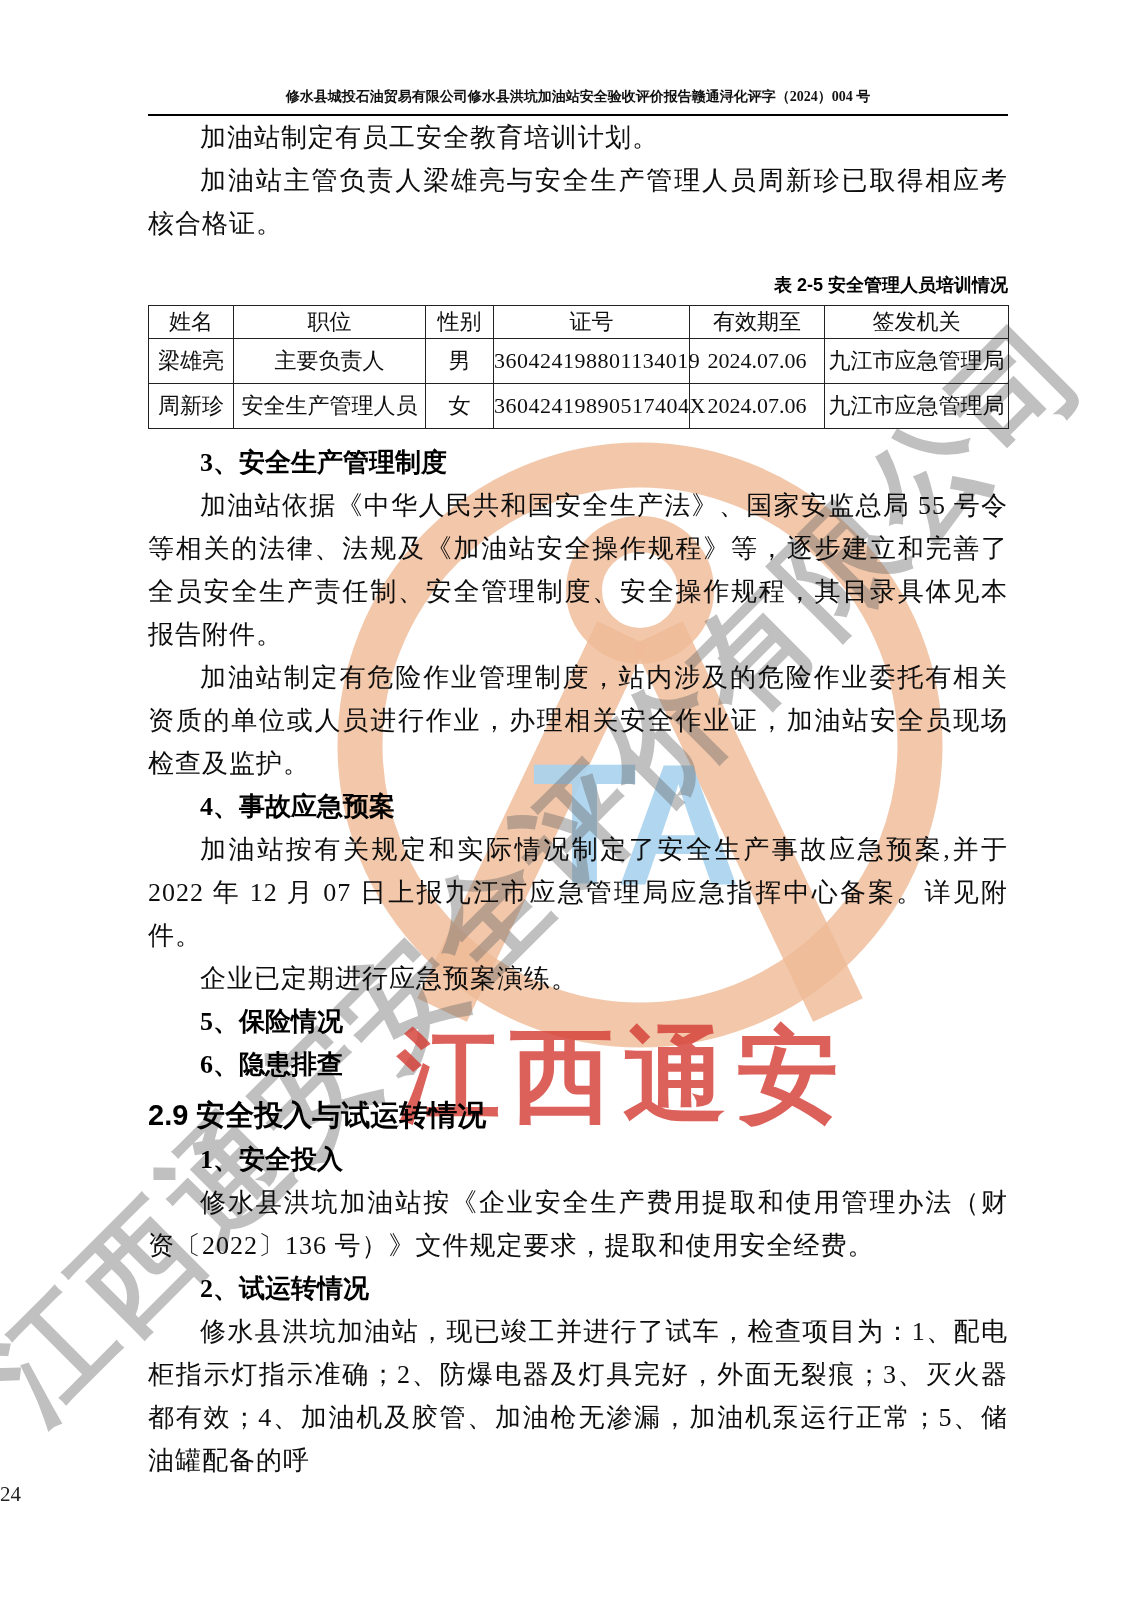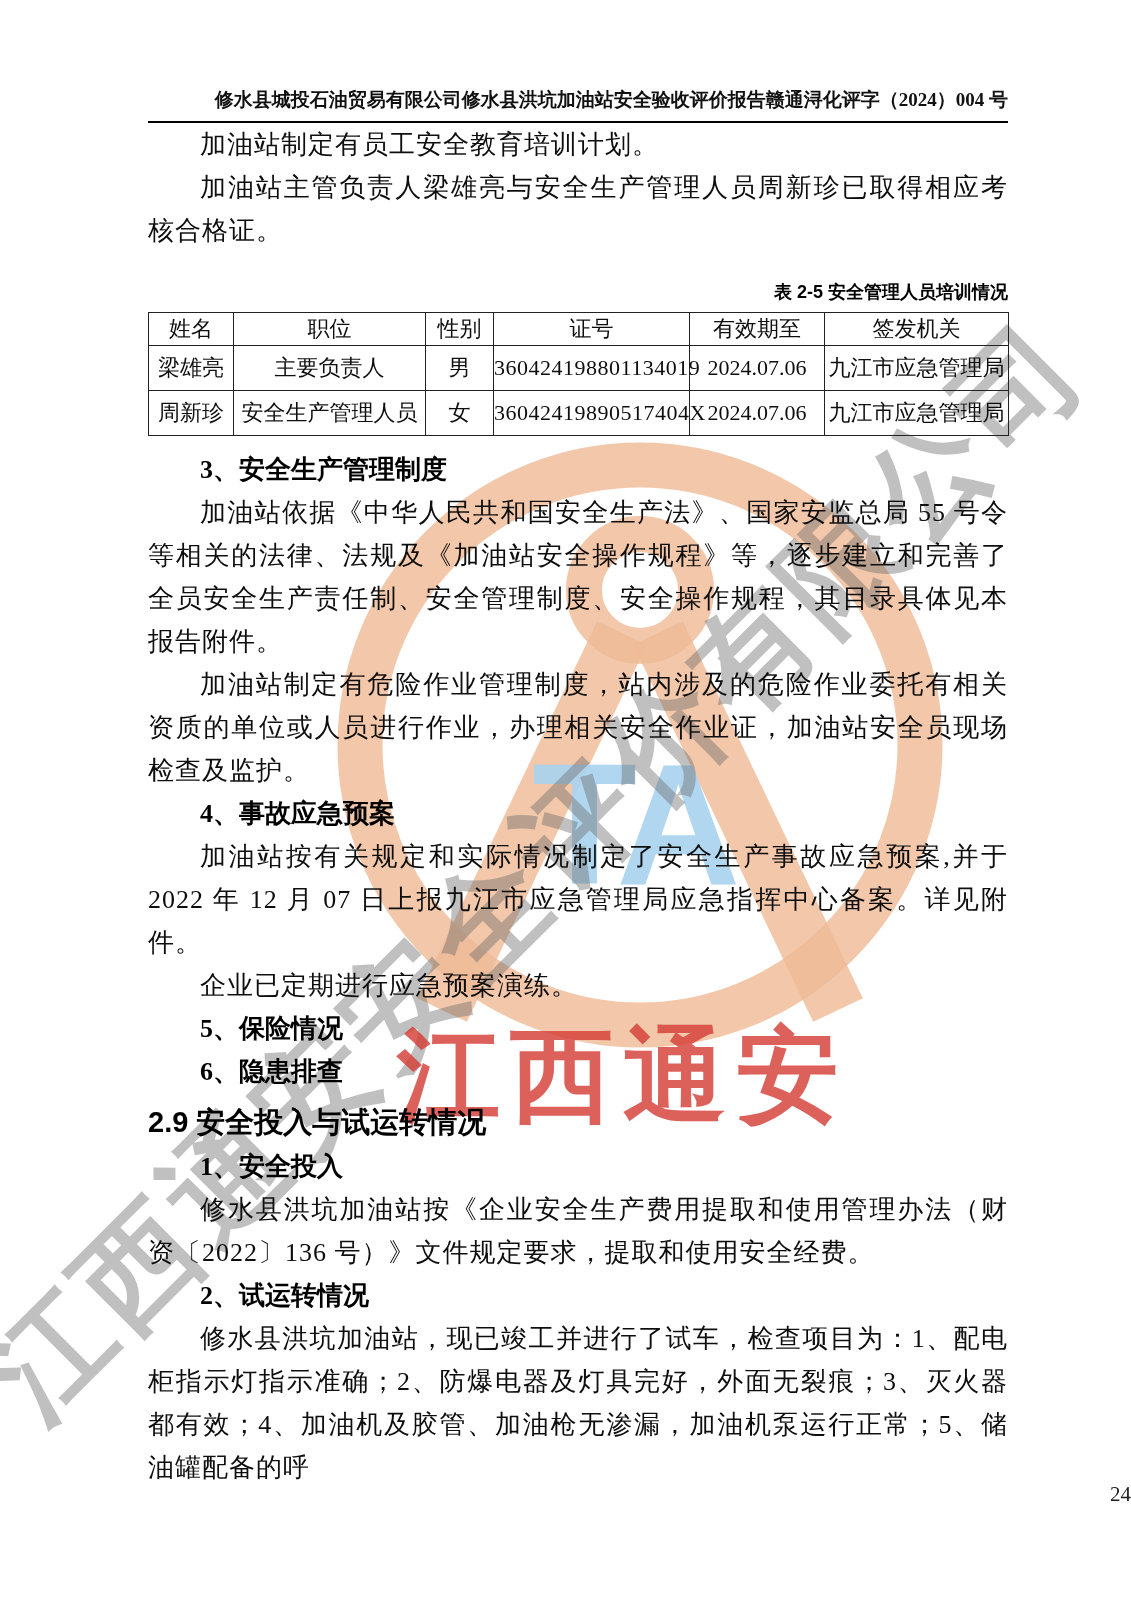--- a/index.html
+++ b/index.html
@@ -34,22 +34,22 @@
     position:absolute; left:397px; top:1022px;
     font-family:"Liberation Sans","DejaVu Sans",sans-serif;
     font-weight:700; font-size:103px; line-height:1.05;
     letter-spacing:10px; color:rgba(212,62,55,0.82);
   }
 
   
   .content { position:absolute; left:148px; top:88px; width:860px; z-index:1; }
 
   .page-header {
-    display:flex; justify-content:flex-end; align-items:flex-end;
-    font-weight:700; font-size:19px; line-height:1.3;
+    display:flex; justify-content:center; align-items:flex-end;
+    font-weight:700; font-size:14px; line-height:1.3;
     border-bottom:2.2px solid #000; padding-bottom:8px;
   }
   .page-header .hl { max-width:640px; }
 
   p.body {
     margin:0; font-size:26px; line-height:43px;
     text-align:justify; letter-spacing:1px; color:#0e0e0e;
   }
   p.indent { text-indent:2em; }
   .mt { margin-top:14px; }
@@ -76,21 +76,21 @@
   }
   table.training th, table.training td {
     border:1.6px solid #222; text-align:center; padding:0; font-weight:400; color:#0e0e0e;
   }
   table.training th { height:32px; font-size:22px; }
   table.training td { height:44px; font-size:22px; }
   td.idnum { font-size:21px; letter-spacing:0.5px; }
 
   .page-number {
     position:absolute; left:0; right:0; top:1482px; z-index:1;
-    text-align:right; font-size:21px; color:#222;
+    text-align:left; font-size:21px; color:#222;
     font-family:"Liberation Serif","DejaVu Serif",serif;
   }
 </style>
 </head>
 <body>
 
 <div class="page">
 
   <div class="wm-layer">
     <svg class="wm-logo" width="620" height="650" viewBox="0 0 620 650">

